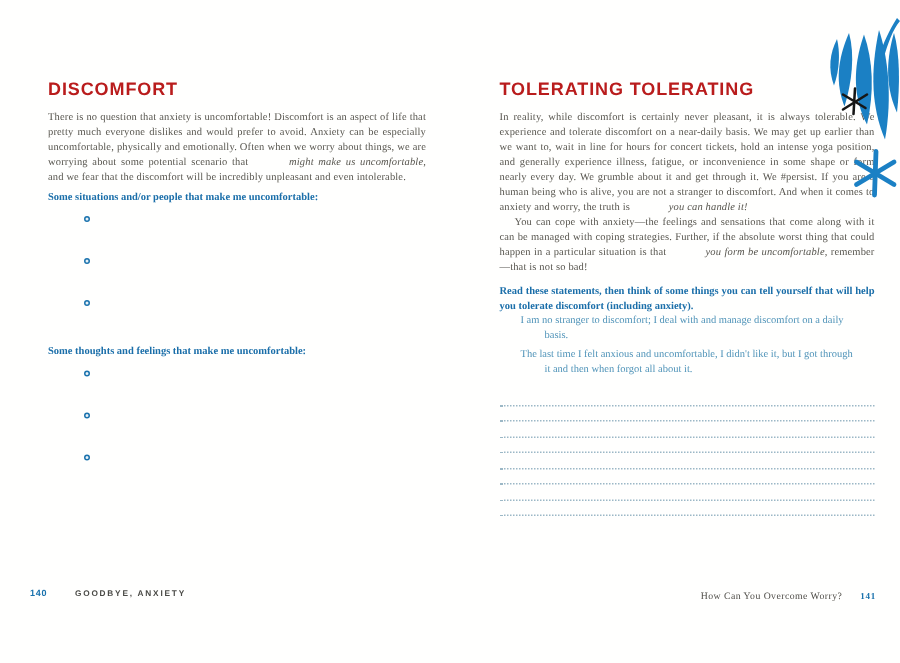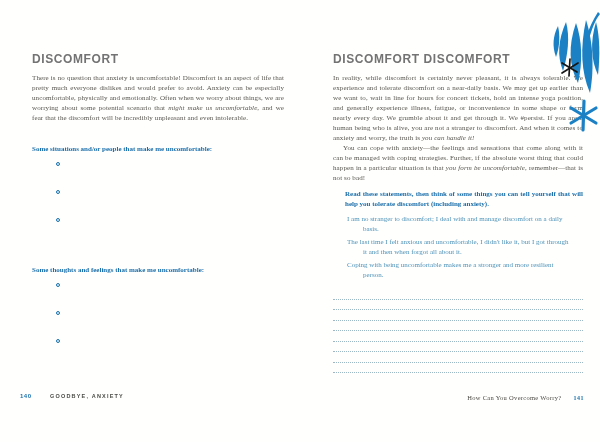--- a/index.html
+++ b/index.html
@@ -8,43 +8,43 @@
     position:relative; width:600px; height:442px; background:#fffffe;
     font-family:"Liberation Serif", serif; color:#57554e; overflow:hidden;
   }
   
   .page { position:absolute; top:0; height:442px; }
   .page-left  { left:32px;  width:252px; }
   .page-right { left:333px; width:250px; }
 
   h1.sec {
     font-family:"Liberation Sans", sans-serif; font-weight:bold;
-    font-size:12px; letter-spacing:0.6px; color:#737373;
+    font-size:12px; letter-spacing:0.6px; color:#b91c1c;
     margin-top:52px; margin-bottom:7px;
   }
   .body-par {
     font-size:7px; line-height:10px; text-align:justify; color:#57554e;
     letter-spacing:0.1px;
   }
   .body-par.indent { text-indent:10px; }
-  .em { font-style:italic; }
+  .em { font-style:italic;margin-left:24px; }
 
   .prompt {
     font-size:7px; line-height:10px; font-weight:bold; color:#1a6ea9;
-    margin-top:21px; text-align:justify;
+    margin-top:3px; text-align:justify;
   }
   
   .blist { margin-top:6px; }
   .bslot { height:28px; position:relative; }
   .ring {
     position:absolute; left:24px; top:2px; width:4px; height:4px;
     border:1.5px solid #1a72ad; border-radius:50%; background:#e8f1f7;
   }
   
-  .stmts { margin-top:6px; }
+  .stmts { }
   .stmt {
     font-size:7px; line-height:9.5px; color:#4f93b8;
     margin:0 0 4px 14px; padding-left:16px; text-indent:-16px;
     max-width:225px;
   }
   
   .wlines { margin-top:9px; }
   .wline { height:10.5px; border-bottom:1px dotted #9cb8c6; }
 
   
@@ -104,32 +104,31 @@
       </div>
     </div>
 
     <div class="footer footer-left">
       <span class="pg-num">140</span>
       <span class="book-title">GOODBYE, ANXIETY</span>
     </div>
   </div>
 
   <div class="page page-right">
-    <h1 class="sec">DISCOMFORT DISCOMFORT</h1>
+    <h1 class="sec">TOLERATING TOLERATING</h1>
 
     <p class="body-par"><span>In reality, while discomfort is certainly never pleasant, it is always tolerable. We experience and tolerate discomfort on a near-daily basis. We may get up earlier than we want to, wait in line for hours for concert tickets, hold an intense yoga position, and generally experience illness, fatigue, or inconvenience in some shape or form nearly every day. We grumble about it and get through it. We #persist. If you are a human being who is alive, you are not a stranger to discomfort. And when it comes to anxiety and worry, the truth is </span><span class="em">you can handle it!</span></p>
 
     <p class="body-par indent"><span>You can cope with anxiety—the feelings and sensations that come along with it can be managed with coping strategies. Further, if the absolute worst thing that could happen in a particular situation is that </span><span class="em">you form be uncomfortable</span><span>, remember—that is not so bad!</span></p>
 
-    <p class="prompt" style="margin-top:6px;margin-left:12px;">Read these statements, then think of some things you can tell yourself that will help you tolerate discomfort (including anxiety).</p>
+    <p class="prompt" style="margin-top:6px;">Read these statements, then think of some things you can tell yourself that will help you tolerate discomfort (including anxiety).</p>
 
     <div class="stmts">
       <p class="stmt">I am no stranger to discomfort; I deal with and manage discomfort on a daily basis.</p>
       <p class="stmt">The last time I felt anxious and uncomfortable, I didn't like it, but I got through it and then when forgot all about it.</p>
-      <p class="stmt">Coping with being uncomfortable makes me a stronger and more resilient person.</p>
     </div>
 
     <div class="wlines">
       <div class="wline"></div>
       <div class="wline"></div>
       <div class="wline"></div>
       <div class="wline"></div>
       <div class="wline"></div>
       <div class="wline"></div>
       <div class="wline"></div>

